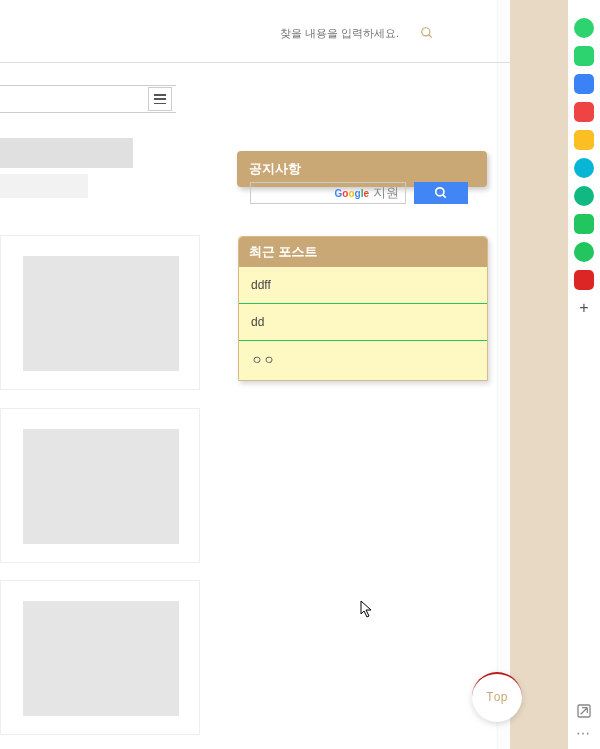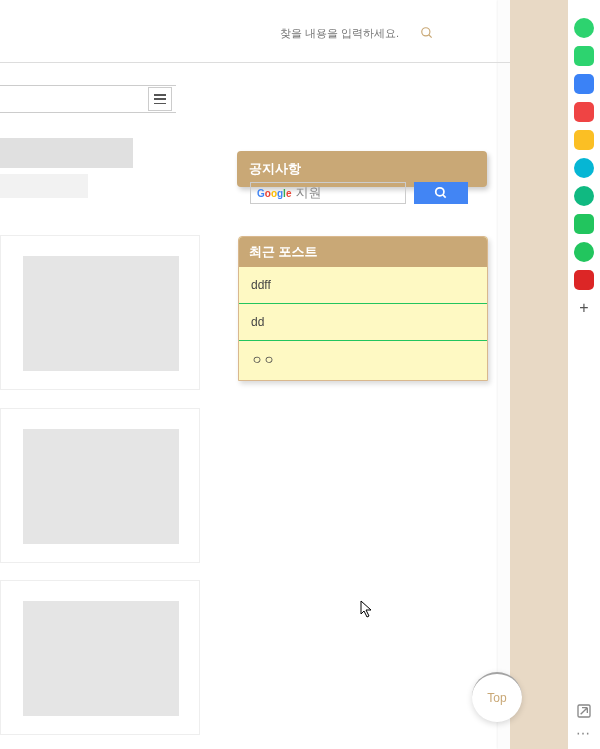--- a/index.html
+++ b/index.html
@@ -26,31 +26,31 @@
     
     .post-card { position: absolute; left: 0; width: 200px; height: 155px; border: 1px solid #eee; background: #fff; padding: 20px 22px; }
     .post-card.c1 { top: 235px; }
     .post-card.c2 { top: 408px; }
     .post-card.c3 { top: 580px; }
     .post-thumb { width: 156px; height: 115px; background: #e5e5e5; }
     
     .notice-box { position: absolute; top: 115px; left: 237px; width: 250px; height: 36px; background: #c9a876; border-radius: 4px; box-shadow: 2px 3px 5px rgba(0,0,0,0.2); display: flex; align-items: center; padding: 0 12px; color: #fff; font-size: 13px; font-weight: bold; margin-top: 36px; }
     
     .google-search { position: absolute; top: 182px; left: 250px; display: flex; gap: 8px; align-items: center; }
-    .google-input { width: 156px; height: 22px; border: 1px solid #ccc; padding: 0 6px; display: flex; align-items: center; gap: 4px; font-size: 10px; }
+    .google-input { width: 156px; height: 22px; border: 1px solid #ccc; padding: 0 6px; display: flex; align-items: center; gap: 4px; font-size: 10px; justify-content: flex-end; }
     .google-logo { font-weight: bold; }
     .g-blue { color: #4285f4; } .g-red { color: #ea4335; } .g-yellow { color: #fbbc05; } .g-green { color: #34a853; }
     .google-btn { width: 54px; height: 22px; background: #4285f4; border: none; display: flex; align-items: center; justify-content: center; cursor: pointer; }
     
     .recent-panel { position: absolute; top: 236px; left: 238px; width: 250px; background: #fef9c3; border: 1px solid #d9b88e; border-radius: 4px 4px 0 0; box-shadow: 2px 3px 5px rgba(0,0,0,0.15); }
     .recent-header { background: #c9a876; color: #fff; font-size: 13px; font-weight: bold; padding: 6px 10px; border-radius: 4px 4px 0 0; }
     .recent-item { padding: 11px 12px; font-size: 12px; color: #444; border-bottom: 1px solid #22c55e; cursor: pointer; }
     .recent-item:last-child { border-bottom: none; }
     
-    .top-btn { position: absolute; bottom: 27px; right: 78px; width: 50px; height: 50px; border-radius: 50%; background: #fff; box-shadow: 0 2px 6px rgba(0,0,0,0.15); display: flex; align-items: center; justify-content: center; font-size: 12px; color: #c9a876; cursor: pointer; border-top: 2px solid #a3a3a3; }
+    .top-btn { position: absolute; bottom: 27px; right: 78px; width: 50px; height: 50px; border-radius: 50%; background: #fff; box-shadow: 0 2px 6px rgba(0,0,0,0.15); display: flex; align-items: center; justify-content: center; font-size: 12px; color: #c9a876; cursor: pointer; border-top: 2px solid #b91c1c; font-family: Liberation Mono, monospace; }
     
     .sidebar-icons { position: absolute; right: 0; top: 10px; width: 32px; display: flex; flex-direction: column; align-items: center; gap: 8px; padding-top: 8px; }
     .side-icon { width: 20px; height: 20px; border-radius: 5px; cursor: pointer; }
     .side-icon.plus { background: #fff; color: #555; display: flex; align-items: center; justify-content: center; font-size: 16px; font-weight: 300; }
     
     .share-icon { position: absolute; bottom: 30px; right: 8px; width: 16px; height: 16px; cursor: pointer; color: #888; }
     .dots-icon { position: absolute; bottom: 8px; right: 10px; font-size: 14px; color: #888; cursor: pointer; }
     
     .cursor-ptr { position: absolute; top: 600px; left: 360px; font-size: 14px; color: #000; pointer-events: none; }
     

